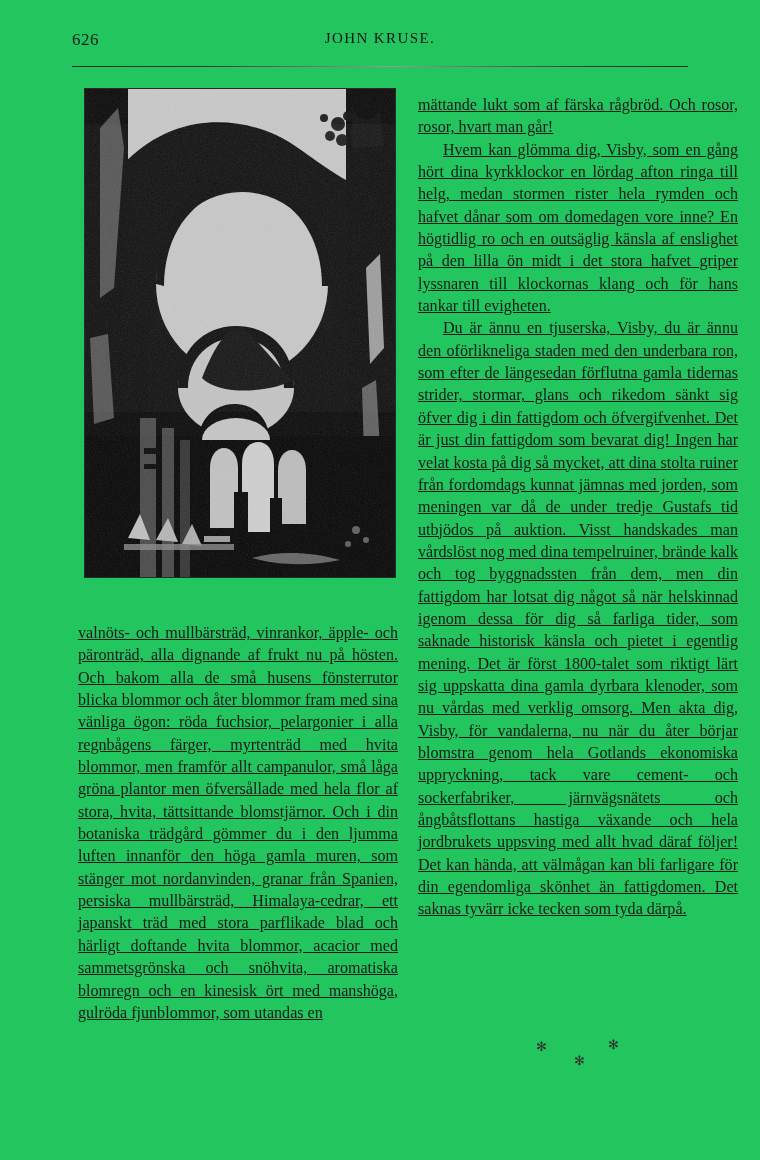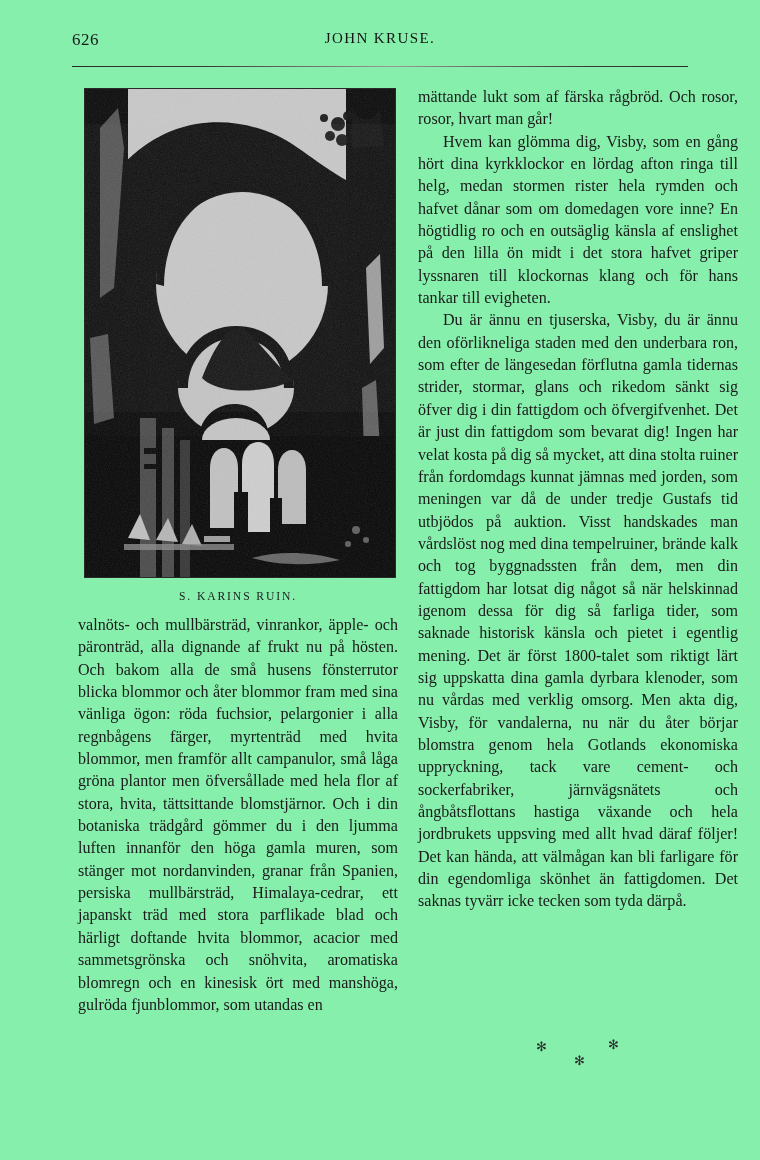--- a/index.html
+++ b/index.html
@@ -14,21 +14,21 @@
     font-family: "Liberation Serif", "DejaVu Serif", serif;
     color: #1a1a1a;
     overflow: hidden;
   }
 
   .page {
     position: absolute;
     left: 0; top: 0;
     width: 760px;
     height: 1160px;
-    background: #86efac;
+    background: #22c55e;
   }
 
   
   .runhead {
     position: absolute;
     left: 72px;
     top: 30px;
     width: 616px;
     height: 30px;
   }
@@ -57,22 +57,23 @@
     width: 616px;
     height: 1px;
     background: linear-gradient(to right,
         #2a2a2a 0%, #3a3a3a 22%, #6e6e6e 38%,
         #9a9a9a 52%, #6a6a6a 66%, #3a3a3a 84%, #2b2b2b 100%);
   }
 
   
   .col {
     position: absolute;
-    top: 86px;
+    top: 94px;
     width: 320px;
+    text-decoration: underline;
   }
   .col-left  { left: 78px; }
   .col-right { left: 418px; }
 
   .col p {
     margin: 0;
     font-size: 16.1px;
     line-height: 22.35px;
     text-align: justify;
     text-justify: inter-word;
@@ -230,21 +231,20 @@
           <circle cx="264" cy="456" r="3"></circle>
         </g>
 
         <rect x="0" y="0" width="312" height="490" filter="url(#grain)" opacity="0.3"></rect>
         <rect x="0" y="60" width="312" height="240" filter="url(#grain2)" opacity="0.2"></rect>
       </g>
       <rect x="0.5" y="0.5" width="311" height="489" fill="none" stroke="#2a2a2a" stroke-width="1"></rect>
     </svg>
   </div>
 
-  <div class="figcaption">S. KARINS RUIN.</div>
 
   <div class="col col-left">
     <div class="spacer-figure"></div>
     <p class="noindent">valnöts- och mullbärsträd, vinrankor, äpple- och päronträd, alla dignande af frukt nu på hösten. Och bakom alla de små husens fönsterrutor blicka blommor och åter blommor fram med sina vänliga ögon: röda fuchsior, pelargonier i alla regnbågens färger, myrtenträd med hvita blommor, men framför allt campanulor, små låga gröna plantor men öfversållade med hela flor af stora, hvita, tättsittande blomstjärnor. Och i din botaniska trädgård gömmer du i den ljumma luften innanför den höga gamla muren, som stänger mot nordanvinden, granar från Spanien, persiska mullbärsträd, Himalaya-cedrar, ett japanskt träd med stora parflikade blad och härligt doftande hvita blommor, acacior med sammetsgrönska och snöhvita, aromatiska blomregn och en kinesisk ört med manshöga, gulröda fjunblommor, som utandas en</p>
   </div>
 
   <div class="col col-right">
     <p class="noindent">mättande lukt som af färska rågbröd. Och rosor, rosor, hvart man går!</p>
     <p>Hvem kan glömma dig, Visby, som en gång hört dina kyrkklockor en lördag afton ringa till helg, medan stormen rister hela rymden och hafvet dånar som om domedagen vore inne? En högtidlig ro och en outsäglig känsla af enslighet på den lilla ön midt i det stora hafvet griper lyssnaren till klockornas klang och för hans tankar till evigheten.</p>
     <p>Du är ännu en tjuserska, Visby, du är ännu den oförlikneliga staden med den underbara ron, som efter de längesedan förflutna gamla tidernas strider, stormar, glans och rikedom sänkt sig öfver dig i din fattigdom och öfvergifvenhet. Det är just din fattigdom som bevarat dig! Ingen har velat kosta på dig så mycket, att dina stolta ruiner från fordomdags kunnat jämnas med jorden, som meningen var då de under tredje Gustafs tid utbjödos på auktion. Visst handskades man vårdslöst nog med dina tempelruiner, brände kalk och tog byggnadssten från dem, men din fattigdom har lotsat dig något så när helskinnad igenom dessa för dig så farliga tider, som saknade historisk känsla och pietet i egentlig mening. Det är först 1800-talet som riktigt lärt sig uppskatta dina gamla dyrbara klenoder, som nu vårdas med verklig omsorg. Men akta dig, Visby, för vandalerna, nu när du åter börjar blomstra genom hela Gotlands ekonomiska uppryckning, tack vare cement- och sockerfabriker, järnvägsnätets och ångbåtsflottans hastiga växande och hela jordbrukets uppsving med allt hvad däraf följer! Det kan hända, att välmågan kan bli farligare för din egendomliga skönhet än fattigdomen. Det saknas tyvärr icke tecken som tyda därpå.</p>

